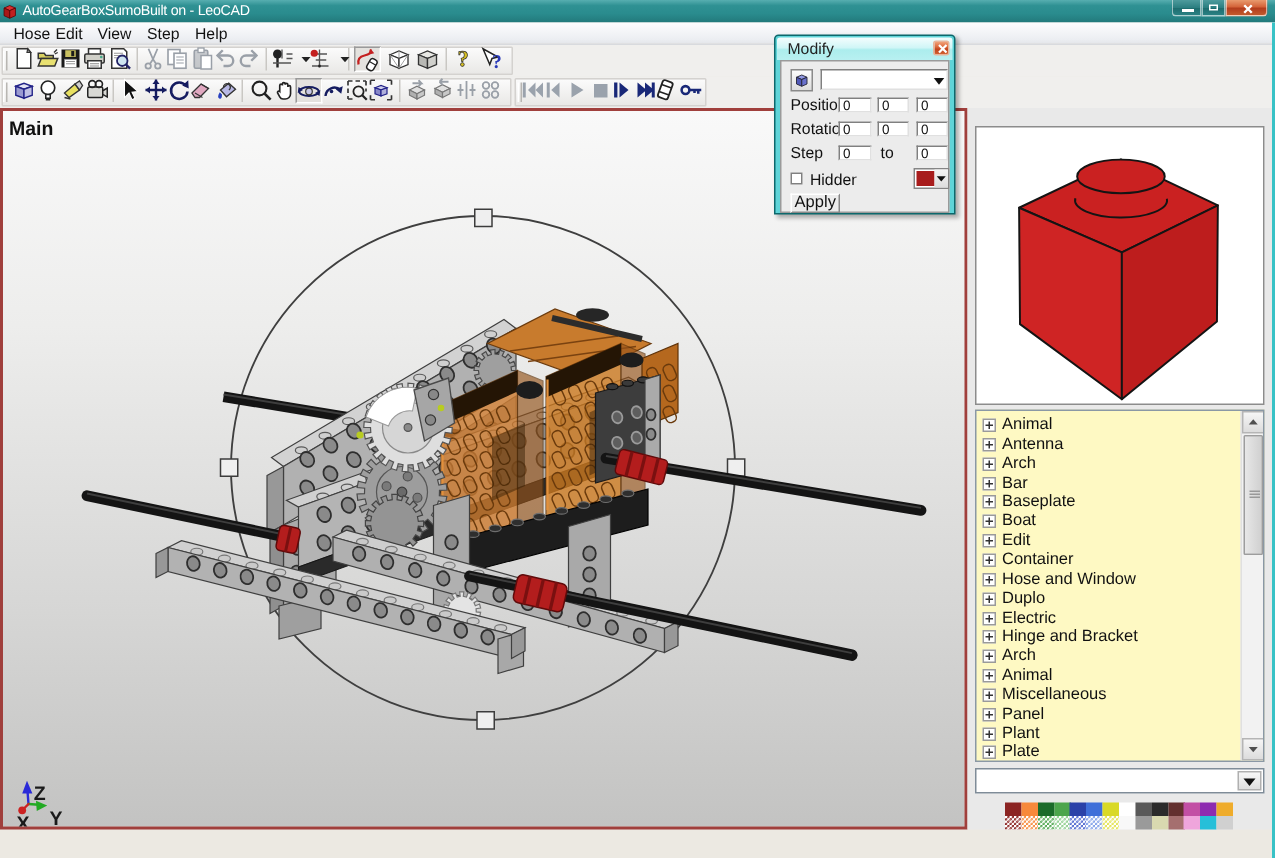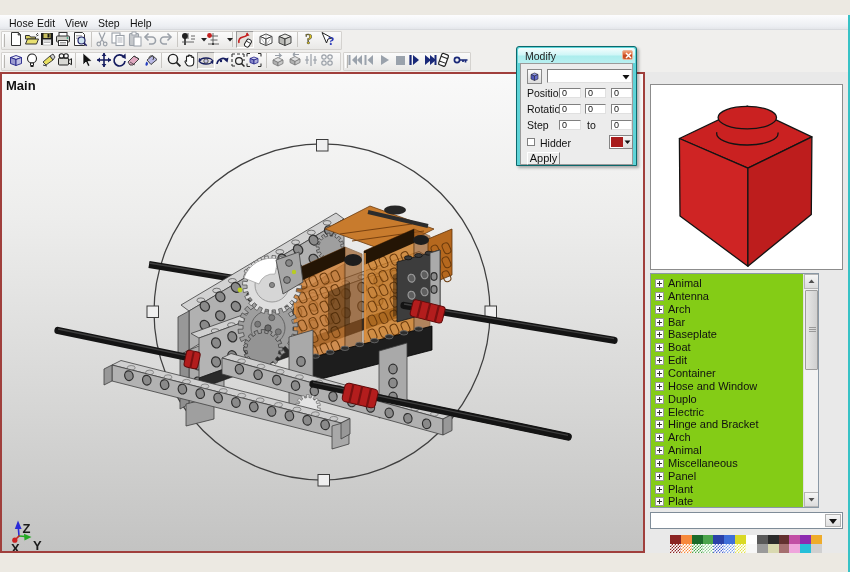--- a/index.html
+++ b/index.html
@@ -35,55 +35,74 @@
 .ticon { position:absolute; top:1px; width:16px; height:16px; }
 
 
 #viewport { left:0; top:72px; width:645px; height:481px; border:2px solid #a03f3c;
   background:linear-gradient(#f9f9f9, #ededec 30%, #d6d6d5 70%, #c3c3c2); }
 #vplabel { position:absolute; left:4px; top:4px; font-size:13px; color:#111; font-weight:bold; }
 
 
 #panel { left:645px; top:72px; width:205px; height:481px; background:#e9e9e9; }
 #preview { position:absolute; left:5px; top:12px; width:193px; height:186px; background:#fff; border:1px solid #8c8c8c; }
-#tree { position:absolute; left:5px; top:201px; width:169px; height:235px; background:#84cc16; border:1px solid #8a98a5; overflow:hidden; }
+#tree { position:absolute; left:5px; top:201px; width:193px; height:235px; background:#fef9c3; border:1px solid #8a98a5; overflow:hidden; }
 .trow { position:absolute; left:0; width:100%; height:13px; font-size:11px; color:#111; }
 .plus { position:absolute; left:4px; top:2px; width:9px; height:9px; border:1px solid #9a9a9a; background:#fff; }
 .plus:before { content:""; position:absolute; left:1px; top:3px; width:5px; height:1px; background:#333; }
 .plus:after { content:""; position:absolute; left:3px; top:1px; width:1px; height:5px; background:#333; }
 .tlabel { position:absolute; left:17px; top:0px; }
 #treescroll { position:absolute; right:0px; top:0px; width:15px; height:100%; background:#f2f2f2; border-left:1px solid #e0e0e0; }
 .sbtn { position:absolute; left:0; width:15px; height:15px; background:linear-gradient(#f6f6f6,#dcdcdc); border:1px solid #b5b5b5; }
 #sthumb { position:absolute; left:1px; top:16px; width:13px; height:80px; background:linear-gradient(90deg,#e7e7e7,#d0d0d0); border:1px solid #9d9d9d; border-radius:1px; }
 #combo2 { position:absolute; left:5px; top:440px; width:193px; height:17px; background:#fff; border:1px solid #7f8c98; }
 #palette { position:absolute; left:25px; top:463px; width:153px; height:18px; }
 .pc { position:absolute; width:11px; height:9px; }
 
 
 #statusbar { left:0; top:553px; width:850px; height:19px; background:#f0f0f0; border-top:1px solid #d0d0d0; font-size:9.5px; color:#222; }
 .spane { position:absolute; top:2px; height:15px; border:1px solid #c6c6c6; border-top-color:#adadad; border-left-color:#adadad; background:#f0f0f0; text-align:center; padding-top:2px; letter-spacing:-0.4px; white-space:nowrap; overflow:hidden; font-size:8.5px; }
 
 
 #modify { left:516px; top:23px; width:121px; height:120px; background:#5fd4d8;
-  border:1px solid #0c686c; border-radius:3px 3px 0 0; box-shadow:2px 2px 3px rgba(0,0,0,0.3);margin-top:23px; }
+  border:1px solid #0c686c; border-radius:3px 3px 0 0; box-shadow:2px 2px 3px rgba(0,0,0,0.3); }
 #mtitle { position:absolute; left:1px; top:1px; width:117px; height:15px; border-radius:2px 2px 0 0;
   background:linear-gradient(#f4fdfd, #d0f6f7 45%, #aceded 55%, #b8f0f1); }
 #mtitle span { position:absolute; left:7px; top:2px; font-size:10.5px; color:#222; }
 #mclose { position:absolute; right:3px; top:3px; width:11px; height:10px; border:1px solid #e8b49a; border-radius:2px;
   background:linear-gradient(#f0a078, #dd6a3c 40%, #c2441d 60%, #d06030); }
 #mbody { position:absolute; left:3px; top:16px; width:113px; height:102px; background:#ececec;
   border:1px solid #9a9a9a; }
 .mlabel { position:absolute; font-size:10.5px; color:#111; white-space:nowrap; }
 .mfield { position:absolute; height:10px; background:#fff; border:1px solid #808080; border-bottom-color:#e0e0e0; border-right-color:#e0e0e0; font-size:9px; color:#111; padding-left:2px; line-height:8px; }
 #mapply { position:absolute; left:6px; top:88px; width:33px; height:13px; background:#ececec;
   border:1px solid #888; border-top-color:#fff; border-left-color:#fff; font-size:11px; color:#111; text-align:center; line-height:11px; }
 </style>
 </head>
 <body>
 <div id="win">
+  <div id="titlebar" class="abs">
+    <svg class="abs" style="left:1px;top:2px" width="11" height="11" viewBox="0 0 13 13">
+      <polygon points="2,4 6.5,2 11,4 6.5,6" fill="#d93030" stroke="#500" stroke-width="0.6"></polygon>
+      <polygon points="2,4 6.5,6 6.5,12 2,10" fill="#a81818" stroke="#500" stroke-width="0.6"></polygon>
+      <polygon points="11,4 6.5,6 6.5,12 11,10" fill="#c02020" stroke="#500" stroke-width="0.6"></polygon>
+    </svg>
+    <span id="title-text" class="abs">AutoGearBoxSumoBuilt on - LeoCAD</span>
+    <div id="cap-min" class="cap">
+        <div class="capsym" style="left:6px;top:6px;width:8px;height:2px;background:#fff"></div>
+      </div>
+    <div id="cap-max" class="cap">
+        <div class="capsym" style="left:4px;top:3px;width:6px;height:4px;border:1px solid #fff"></div>
+      </div>
+    <div id="cap-close" class="cap">
+        <svg style="position:absolute;left:10px;top:2px" width="8" height="8" viewBox="0 0 8 8">
+          <path d="M1.5,1.5 L6.5,6.5 M6.5,1.5 L1.5,6.5" stroke="#fff" stroke-width="1.6"></path>
+        </svg>
+      </div>
+  </div>
 
   <div id="menubar" class="abs">
     <span class="menu" style="left:9px">Hose</span>
     <span class="menu" style="left:37px">Edit</span>
     <span class="menu" style="left:65px">View</span>
     <span class="menu" style="left:98px">Step</span>
     <span class="menu" style="left:130px">Help</span>
   </div>
 
   <div id="tbband1" class="abs">

